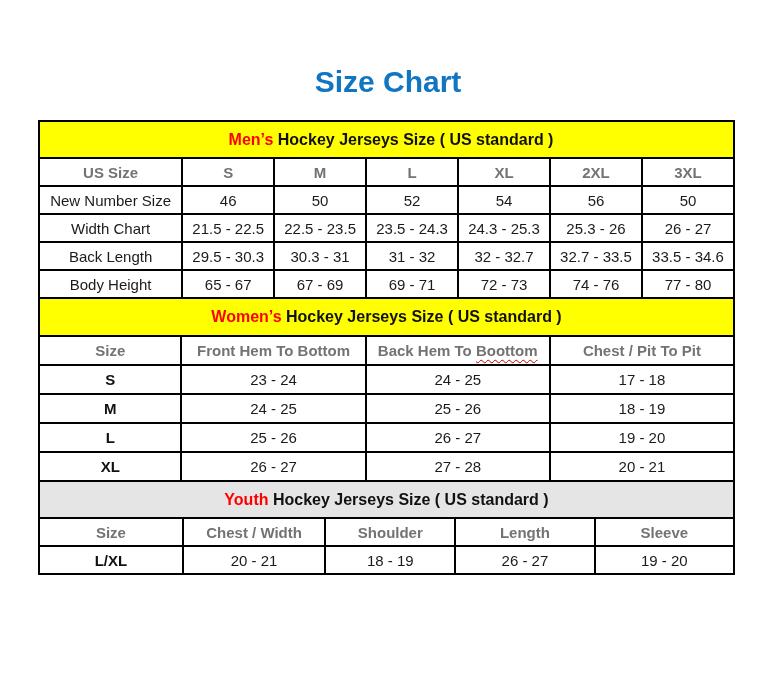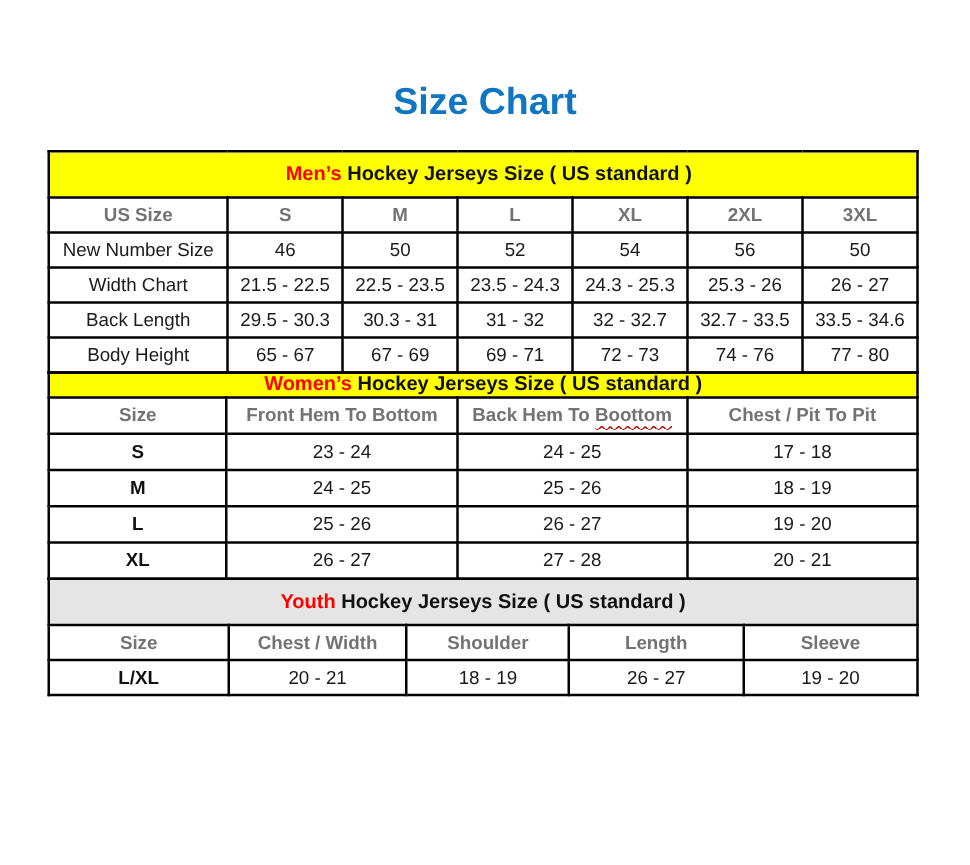--- a/index.html
+++ b/index.html
@@ -52,21 +52,21 @@
     color: #737373;
   }
   tr.band-row td.band {
     font-weight: bold;
     font-size: 16px;
     color: #111;
   }
   .t0 tr { height: 28px; }
   .t0 tr.band-row { height: 37px; }
   .t1 tr { height: 29px; }
-  .t1 tr.band-row { height: 20px; }
+  .t1 tr.band-row { height: 38px; }
   .t2 tr { height: 28px; }
   .t2 tr.band-row { height: 37px; }
 
   
   .t0 col.c0 { width: 20.6%; }
   .t0 col.cm { width: 13.23%; }
   .t1 col.c0 { width: 20.5%; }
   .t1 col.cm { width: 26.5%; }
   .t2 col.c0 { width: 20.7%; }
   .t2 col.c1 { width: 20.5%; }

